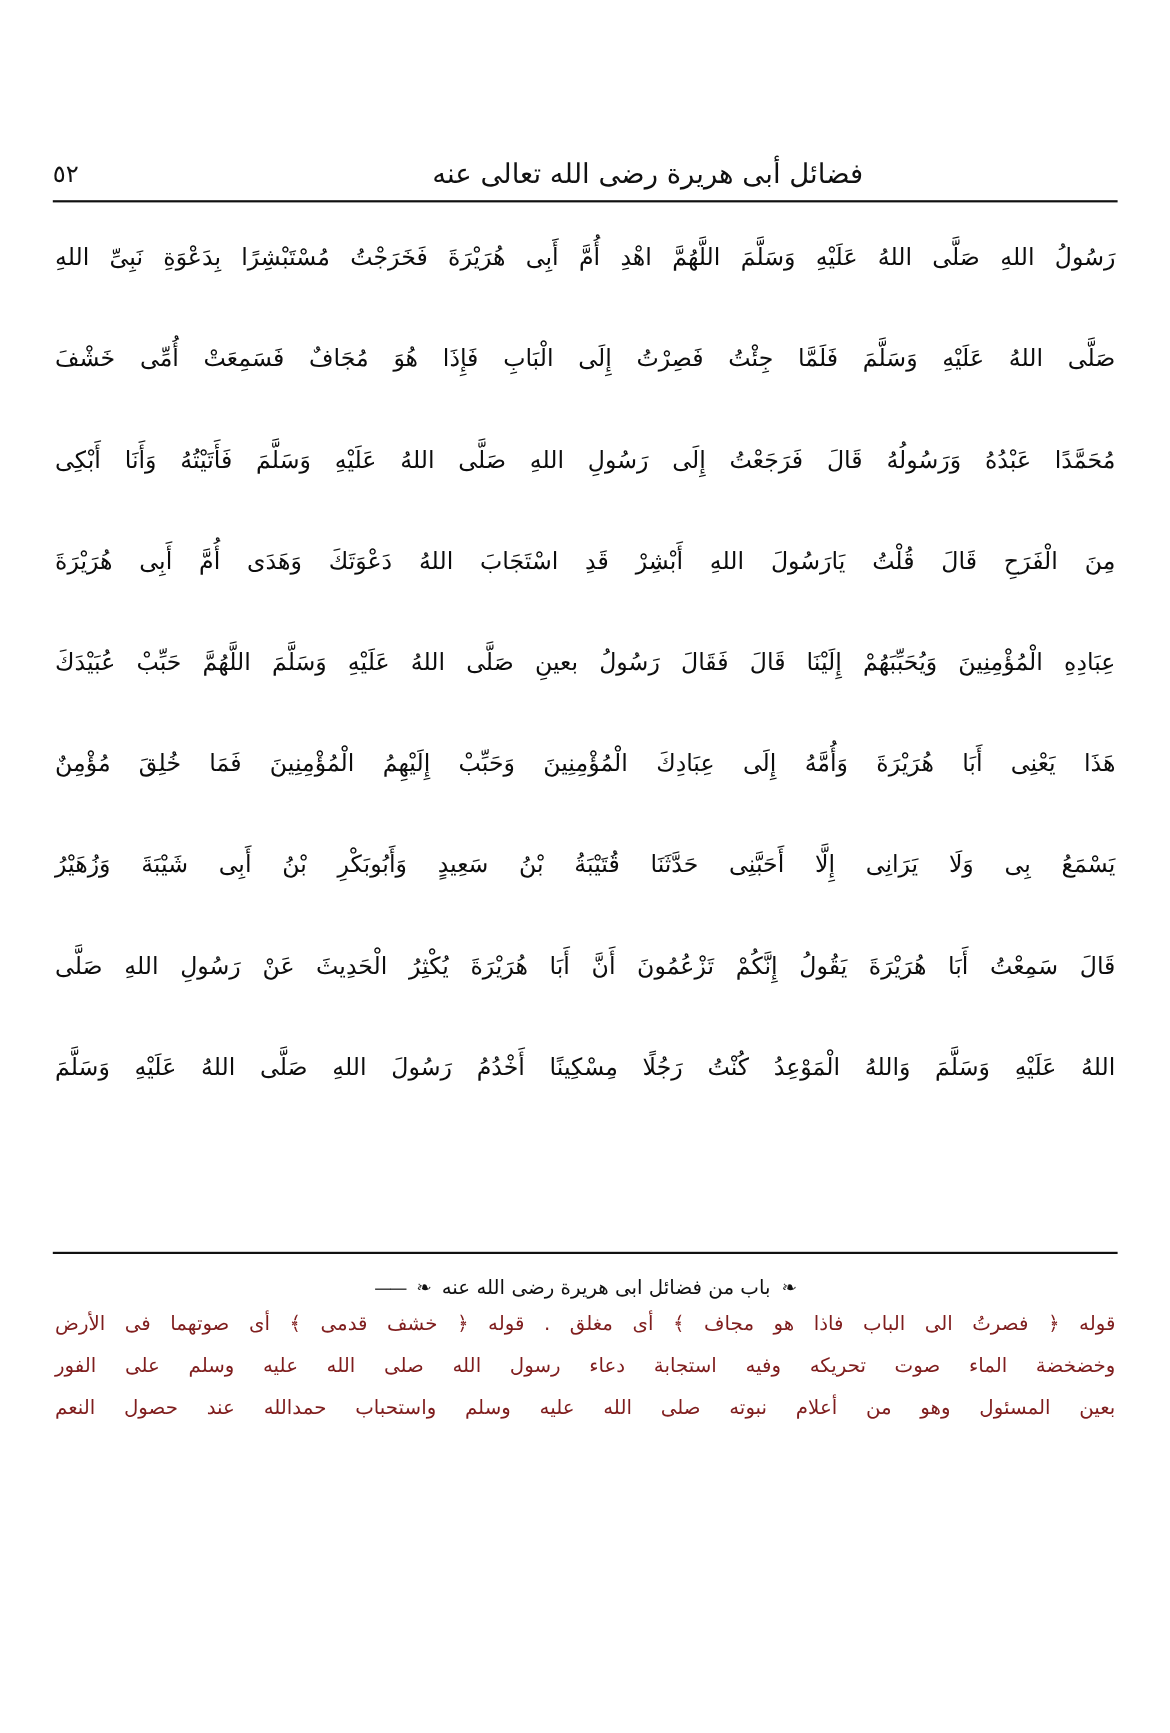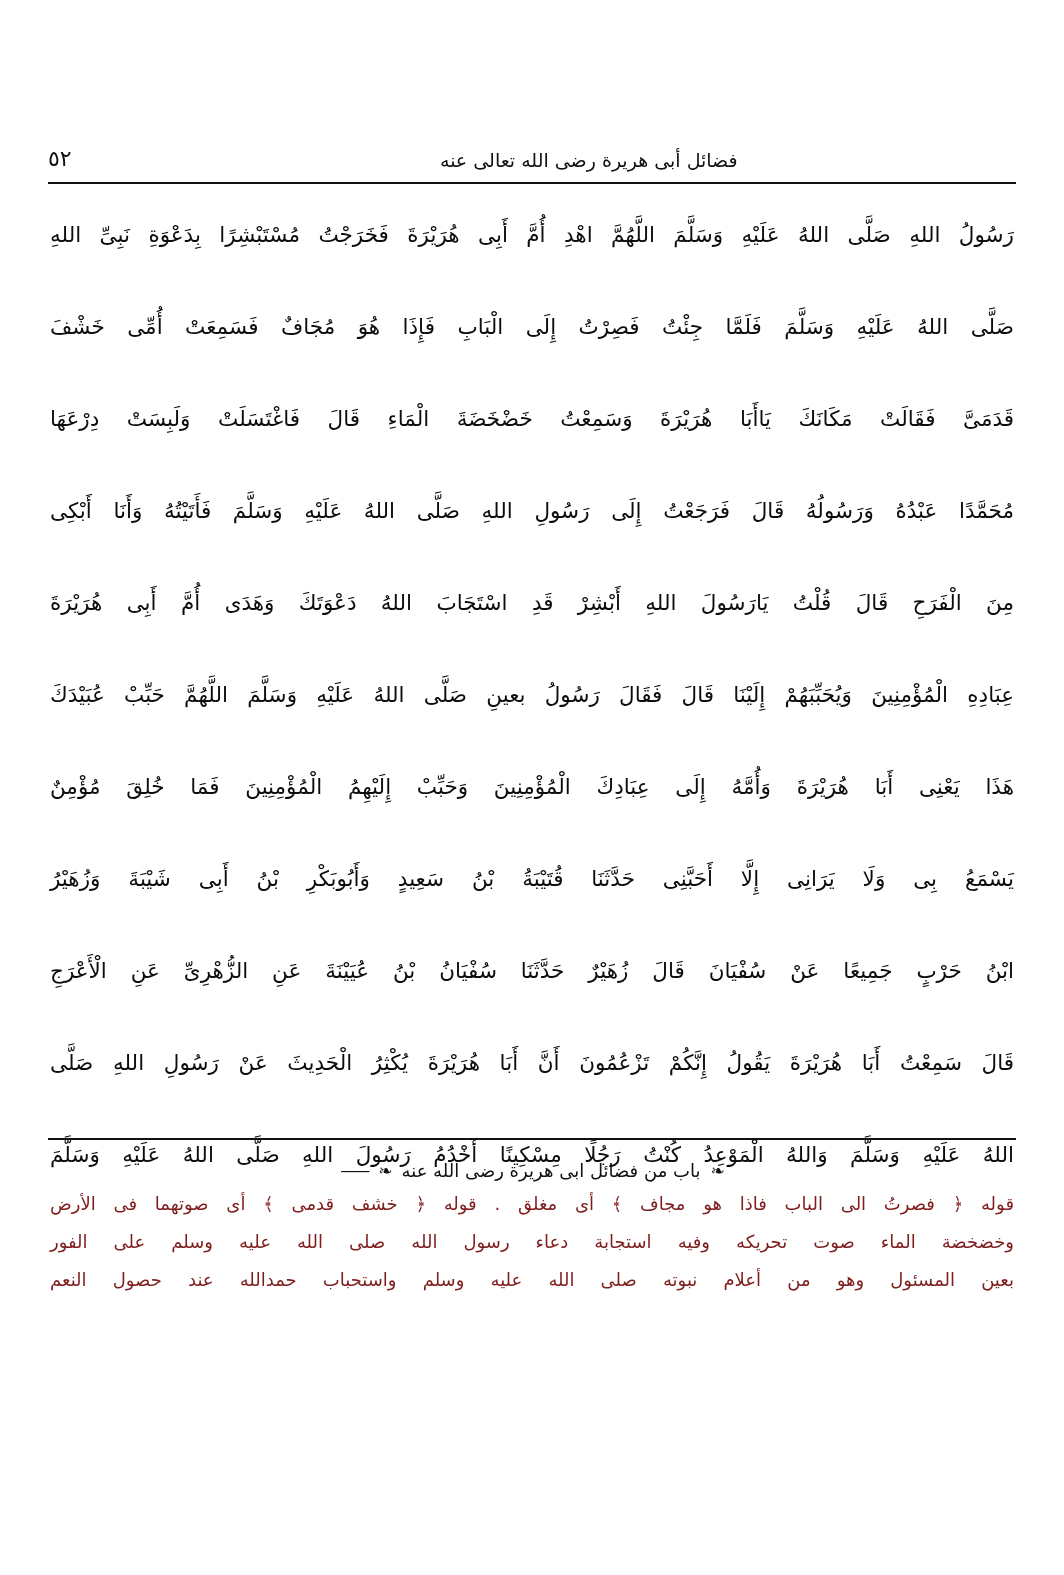--- a/index.html
+++ b/index.html
@@ -39,21 +39,21 @@
     font-size: 22px;
     letter-spacing: 1px;
     margin-left: 0;
     margin-right: 130px;
     color: #111;
     line-height: 1;
   }
   .header-title {
     flex: 1;
     text-align: center;
-    font-size: 19px;
+    font-size: 25px;
     color: #111;
     line-height: 1;
     padding-right: 40px;
   }
 
   
   .rule {
     position: absolute;
     left: 48px;
     right: 48px;
@@ -137,27 +137,25 @@
   <div class="header">
     <div class="page-number">٥٢</div>
     <div class="header-title">فضائل أبى هريرة رضى الله تعالى عنه</div>
   </div>
 
   <div class="rule top"></div>
 
   <div class="matn">
     <div class="line stretch">رَسُولُ اللهِ صَلَّى اللهُ عَلَيْهِ وَسَلَّمَ اللَّهُمَّ اهْدِ أُمَّ أَبِى هُرَيْرَةَ فَخَرَجْتُ مُسْتَبْشِرًا بِدَعْوَةِ نَبِىِّ اللهِ</div>
     <div class="line stretch">صَلَّى اللهُ عَلَيْهِ وَسَلَّمَ فَلَمَّا جِئْتُ فَصِرْتُ إِلَى الْبَابِ فَإِذَا هُوَ مُجَافٌ فَسَمِعَتْ أُمِّى خَشْفَ</div>
-    <div class="line stretch">قَدَمَىَّ فَقَالَتْ مَكَانَكَ يَاأَبَا هُرَيْرَةَ وَسَمِعْتُ خَضْخَضَةَ الْمَاءِ قَالَ فَاغْتَسَلَتْ وَلَبِسَتْ دِرْعَهَا</div>
     <div class="line stretch">مُحَمَّدًا عَبْدُهُ وَرَسُولُهُ قَالَ فَرَجَعْتُ إِلَى رَسُولِ اللهِ صَلَّى اللهُ عَلَيْهِ وَسَلَّمَ فَأَتَيْتُهُ وَأَنَا أَبْكِى</div>
     <div class="line stretch">مِنَ الْفَرَحِ قَالَ قُلْتُ يَارَسُولَ اللهِ أَبْشِرْ قَدِ اسْتَجَابَ اللهُ دَعْوَتَكَ وَهَدَى أُمَّ أَبِى هُرَيْرَةَ</div>
     <div class="line stretch">عِبَادِهِ الْمُؤْمِنِينَ وَيُحَبِّبَهُمْ إِلَيْنَا قَالَ فَقَالَ رَسُولُ بعينِ صَلَّى اللهُ عَلَيْهِ وَسَلَّمَ اللَّهُمَّ حَبِّبْ عُبَيْدَكَ</div>
     <div class="line stretch">هَذَا يَعْنِى أَبَا هُرَيْرَةَ وَأُمَّهُ إِلَى عِبَادِكَ الْمُؤْمِنِينَ وَحَبِّبْ إِلَيْهِمُ الْمُؤْمِنِينَ فَمَا خُلِقَ مُؤْمِنٌ</div>
     <div class="line stretch">يَسْمَعُ بِى وَلَا يَرَانِى إِلَّا أَحَبَّنِى حَدَّثَنَا قُتَيْبَةُ بْنُ سَعِيدٍ وَأَبُوبَكْرِ بْنُ أَبِى شَيْبَةَ وَزُهَيْرُ</div>
-    <div class="line stretch">ابْنُ حَرْبٍ جَمِيعًا عَنْ سُفْيَانَ قَالَ زُهَيْرٌ حَدَّثَنَا سُفْيَانُ بْنُ عُيَيْنَةَ عَنِ الزُّهْرِىِّ عَنِ الْأَعْرَجِ</div>
     <div class="line stretch">قَالَ سَمِعْتُ أَبَا هُرَيْرَةَ يَقُولُ إِنَّكُمْ تَزْعُمُونَ أَنَّ أَبَا هُرَيْرَةَ يُكْثِرُ الْحَدِيثَ عَنْ رَسُولِ اللهِ صَلَّى</div>
     <div class="line stretch">اللهُ عَلَيْهِ وَسَلَّمَ وَاللهُ الْمَوْعِدُ كُنْتُ رَجُلًا مِسْكِينًا أَخْدُمُ رَسُولَ اللهِ صَلَّى اللهُ عَلَيْهِ وَسَلَّمَ</div>
   </div>
 
   <div class="rule mid"></div>
 
   <div class="footnote">
     <div class="footnote-title">
       <span class="orn">❧</span>
       <span>باب من فضائل ابى هريرة رضى الله عنه</span>

